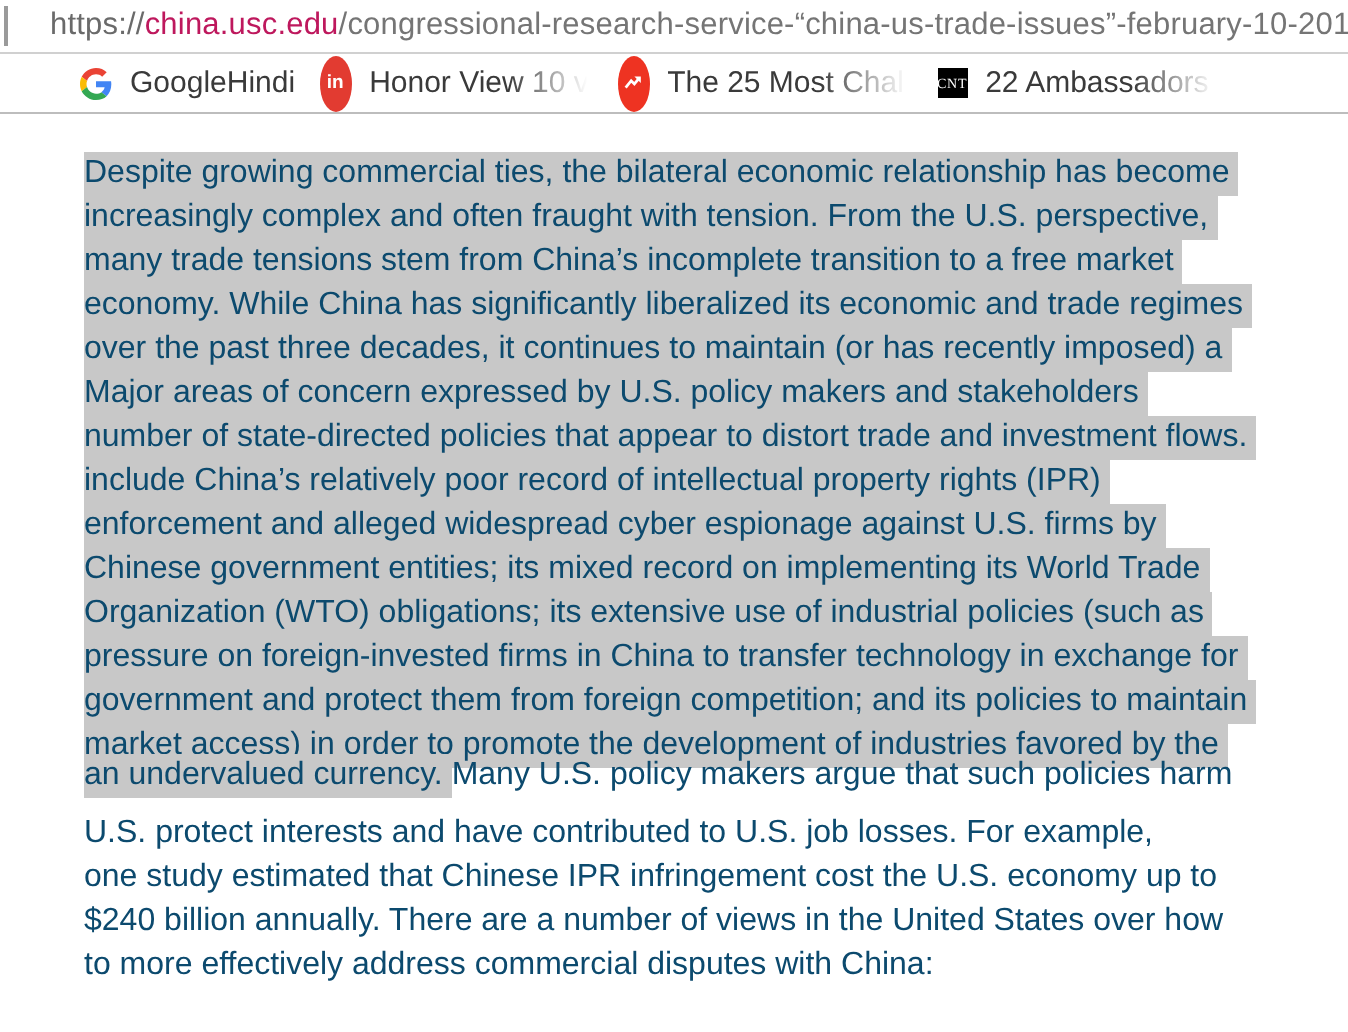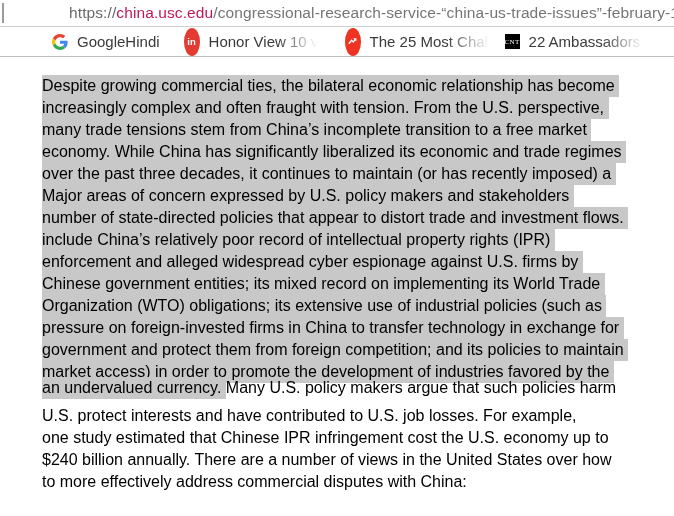--- a/index.html
+++ b/index.html
@@ -17,21 +17,21 @@
     white-space: nowrap;
   }
   .caret {
     position: absolute; left: 2px; top: 3px; width: 2px; height: 20px;
     background: #9a9a9a;
   }
   .url-text {
     position: absolute; left: 25px; top: 0; height: 26px; line-height: 26px;
     font-size: 15.5px; letter-spacing: 0.1px;
   }
-  .url-scheme { color: #6a6a6a; margin-left: 44px; }
+  .url-scheme { color: #6a6a6a; }
   .url-domain { color: #be185d; }
   .url-path   { color: #757575; }
 
   
   .bookmarks-bar {
     position: absolute; top: 27px; left: 0; width: 674px; height: 29px;
     background: #ffffff;
     border-bottom: 1px solid #bdbdbd;
     display: flex; align-items: center;
     overflow: hidden;
@@ -47,41 +47,41 @@
     font-size: 15px; color: #3a3a3a; white-space: nowrap; overflow: hidden;
   }
   .bookmark-label.fade {
     -webkit-mask-image: linear-gradient(90deg, #000 62%, rgba(0,0,0,0) 97%);
     mask-image: linear-gradient(90deg, #000 62%, rgba(0,0,0,0) 97%);
   }
   .w-honor { width: 112px; }
   .w-25    { width: 123px; }
   .w-amb   { width: 118px; }
   .icon16 { width: 16px; height: 28px; flex: 0 0 16px; display: inline-flex;
-            align-items: center; justify-content: center; margin-left: 12px; }
+            align-items: center; justify-content: center; }
   .circle-red-in {
     border-radius: 50%; background: #e23b31;
     color: #ffffff; font-size: 9.5px; font-weight: bold; line-height: 16px;
   }
   .circle-red-bf { border-radius: 50%; background: #ee3322; }
   .cnt-square {
     width: 15px; height: 15px; flex: 0 0 15px; background: #000000;
     color: #ffffff; font-family: "Liberation Serif", serif;
     font-size: 7px; letter-spacing: 0.4px; display: inline-flex;
     align-items: center; justify-content: center;
   }
 
   
   .content {
     position: absolute; top: 57px; left: 0; width: 674px;
     padding: 12px 0 0 42px; box-sizing: border-box;
   }
   .line {
     height: 22px; line-height: 22px; white-space: pre;
-    font-size: 16px; color: #000000;
+    font-size: 16px; color: #0c4a6e;
   }
   .line .sel {
     display: inline-block; height: 22px; line-height: 22px;
     background: #c8c8c8; white-space: pre;
   }
   .line .rest {
     display: inline-block; height: 22px; line-height: 22px; white-space: pre;
   }
 </style>
 </head>

